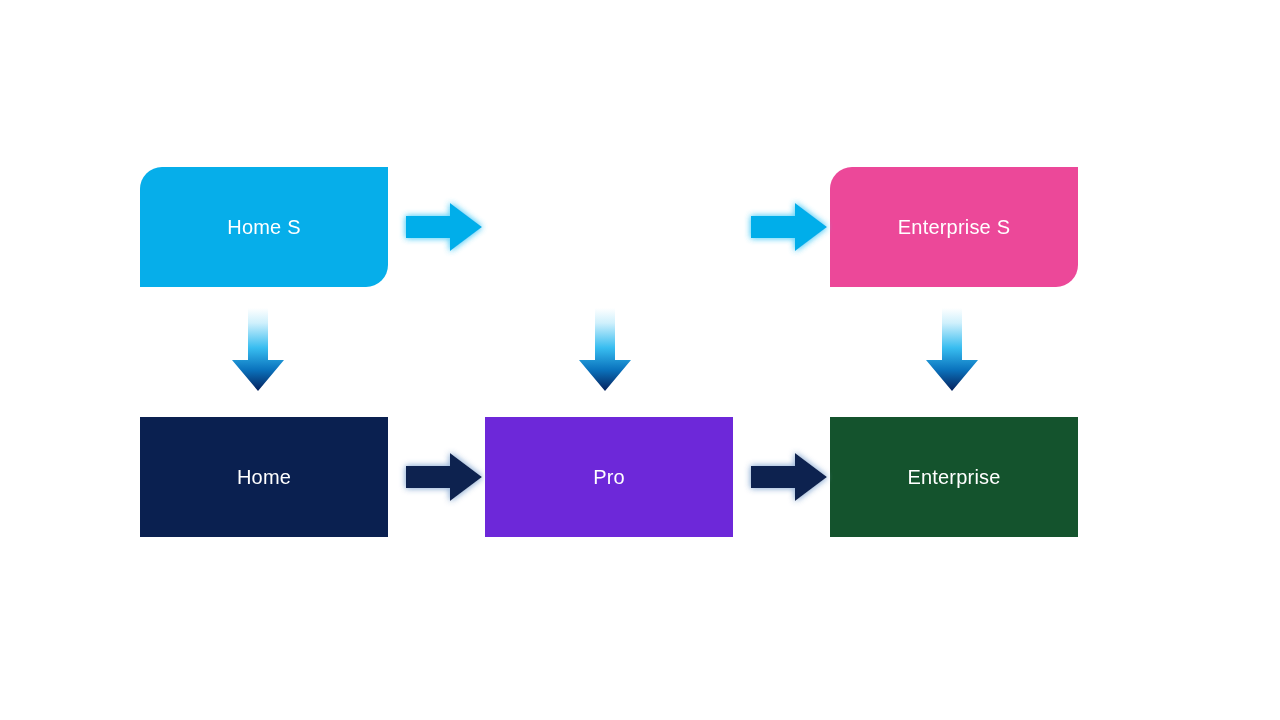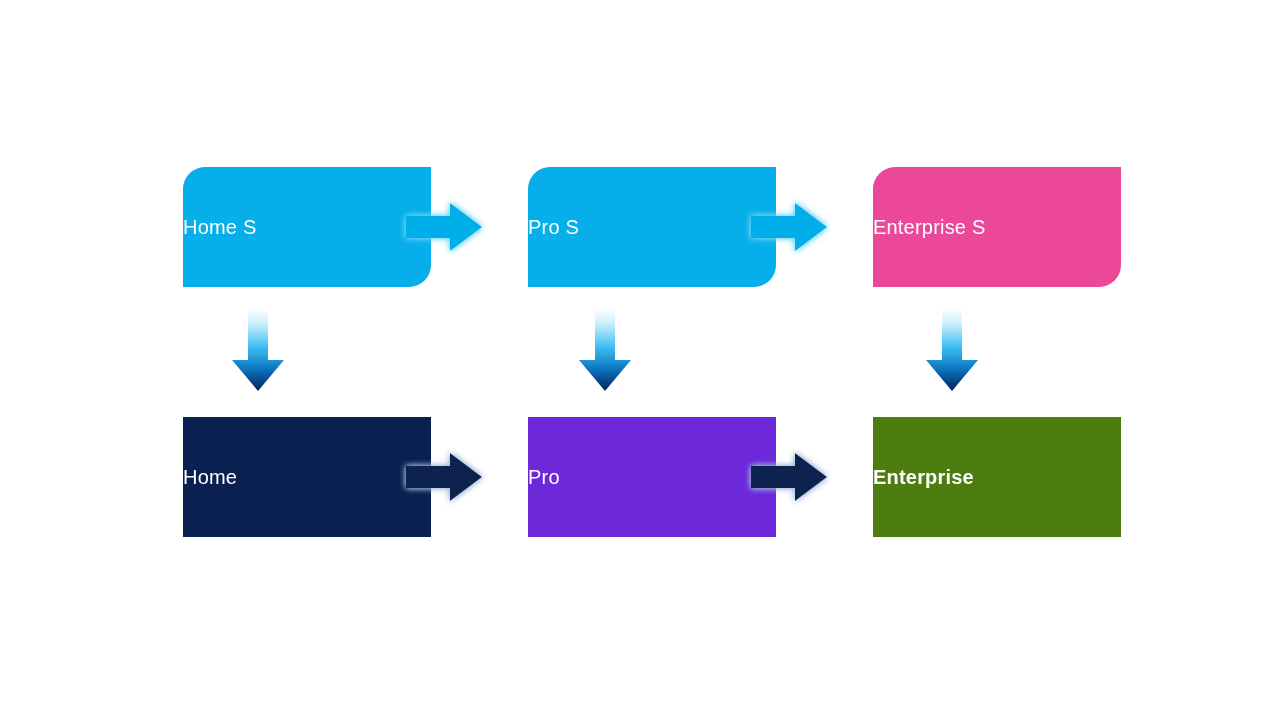--- a/index.html
+++ b/index.html
@@ -22,21 +22,21 @@
     height: 720px;
     background: #ffffff;
   }
 
   
   .node {
     position: absolute;
     box-sizing: border-box;
     display: flex;
     align-items: center;
-    margin-left: 43px;
+    justify-content: center;
   }
 
   .node-label {
     font-size: 20px;
     line-height: 1.2;
     letter-spacing: 0.2px;
     color: #ffffff;
     text-align: center;
     white-space: nowrap;
     user-select: none;
@@ -98,23 +98,20 @@
           <feMergeNode in="SourceGraphic"></feMergeNode>
         </feMerge>
       </filter>
     </defs>
   </svg>
 
   <div class="node service" style="left:140px; top:167px; width:248px; height:120px; background:#06AEEA;">
     <span class="node-label">Home S</span>
   </div>
 
-  <div class="node service" style="left:485px; top:167px; width:248px; height:120px; background:#06AEEA;">
-    <span class="node-label">Pro S</span>
-  </div>
 
   <div class="node service" style="left:830px; top:167px; width:248px; height:120px; background:#ec4899;">
     <span class="node-label">Enterprise S</span>
   </div>
 
   <div class="arrow" style="left:406px; top:201px; width:76px; height:52px;">
     <svg viewBox="0 0 76 52" width="76" height="52">
       <polygon points="0,15 44,15 44,2 76,26 44,50 44,37 0,37" fill="#06AEEA" filter="url(#cyanGlow)"></polygon>
     </svg>
   </div>
@@ -144,21 +141,21 @@
   </div>
 
   <div class="node product" style="left:140px; top:417px; width:248px; height:120px; background:#0A2050;">
     <span class="node-label">Home</span>
   </div>
 
   <div class="node product" style="left:485px; top:417px; width:248px; height:120px; background:#6d28d9;">
     <span class="node-label">Pro</span>
   </div>
 
-  <div class="node product" style="left:830px; top:417px; width:248px; height:120px; background:#4d7c0f;font-weight:bold;">
+  <div class="node product" style="left:830px; top:417px; width:248px; height:120px; background:#14532d;">
     <span class="node-label">Enterprise</span>
   </div>
 
   <div class="arrow" style="left:406px; top:451px; width:76px; height:52px;">
     <svg viewBox="0 0 76 52" width="76" height="52">
       <polygon points="0,15 44,15 44,2 76,26 44,50 44,37 0,37" fill="#0A2050" filter="url(#blueGlow)"></polygon>
     </svg>
   </div>
 
   <div class="arrow" style="left:751px; top:451px; width:76px; height:52px;">

